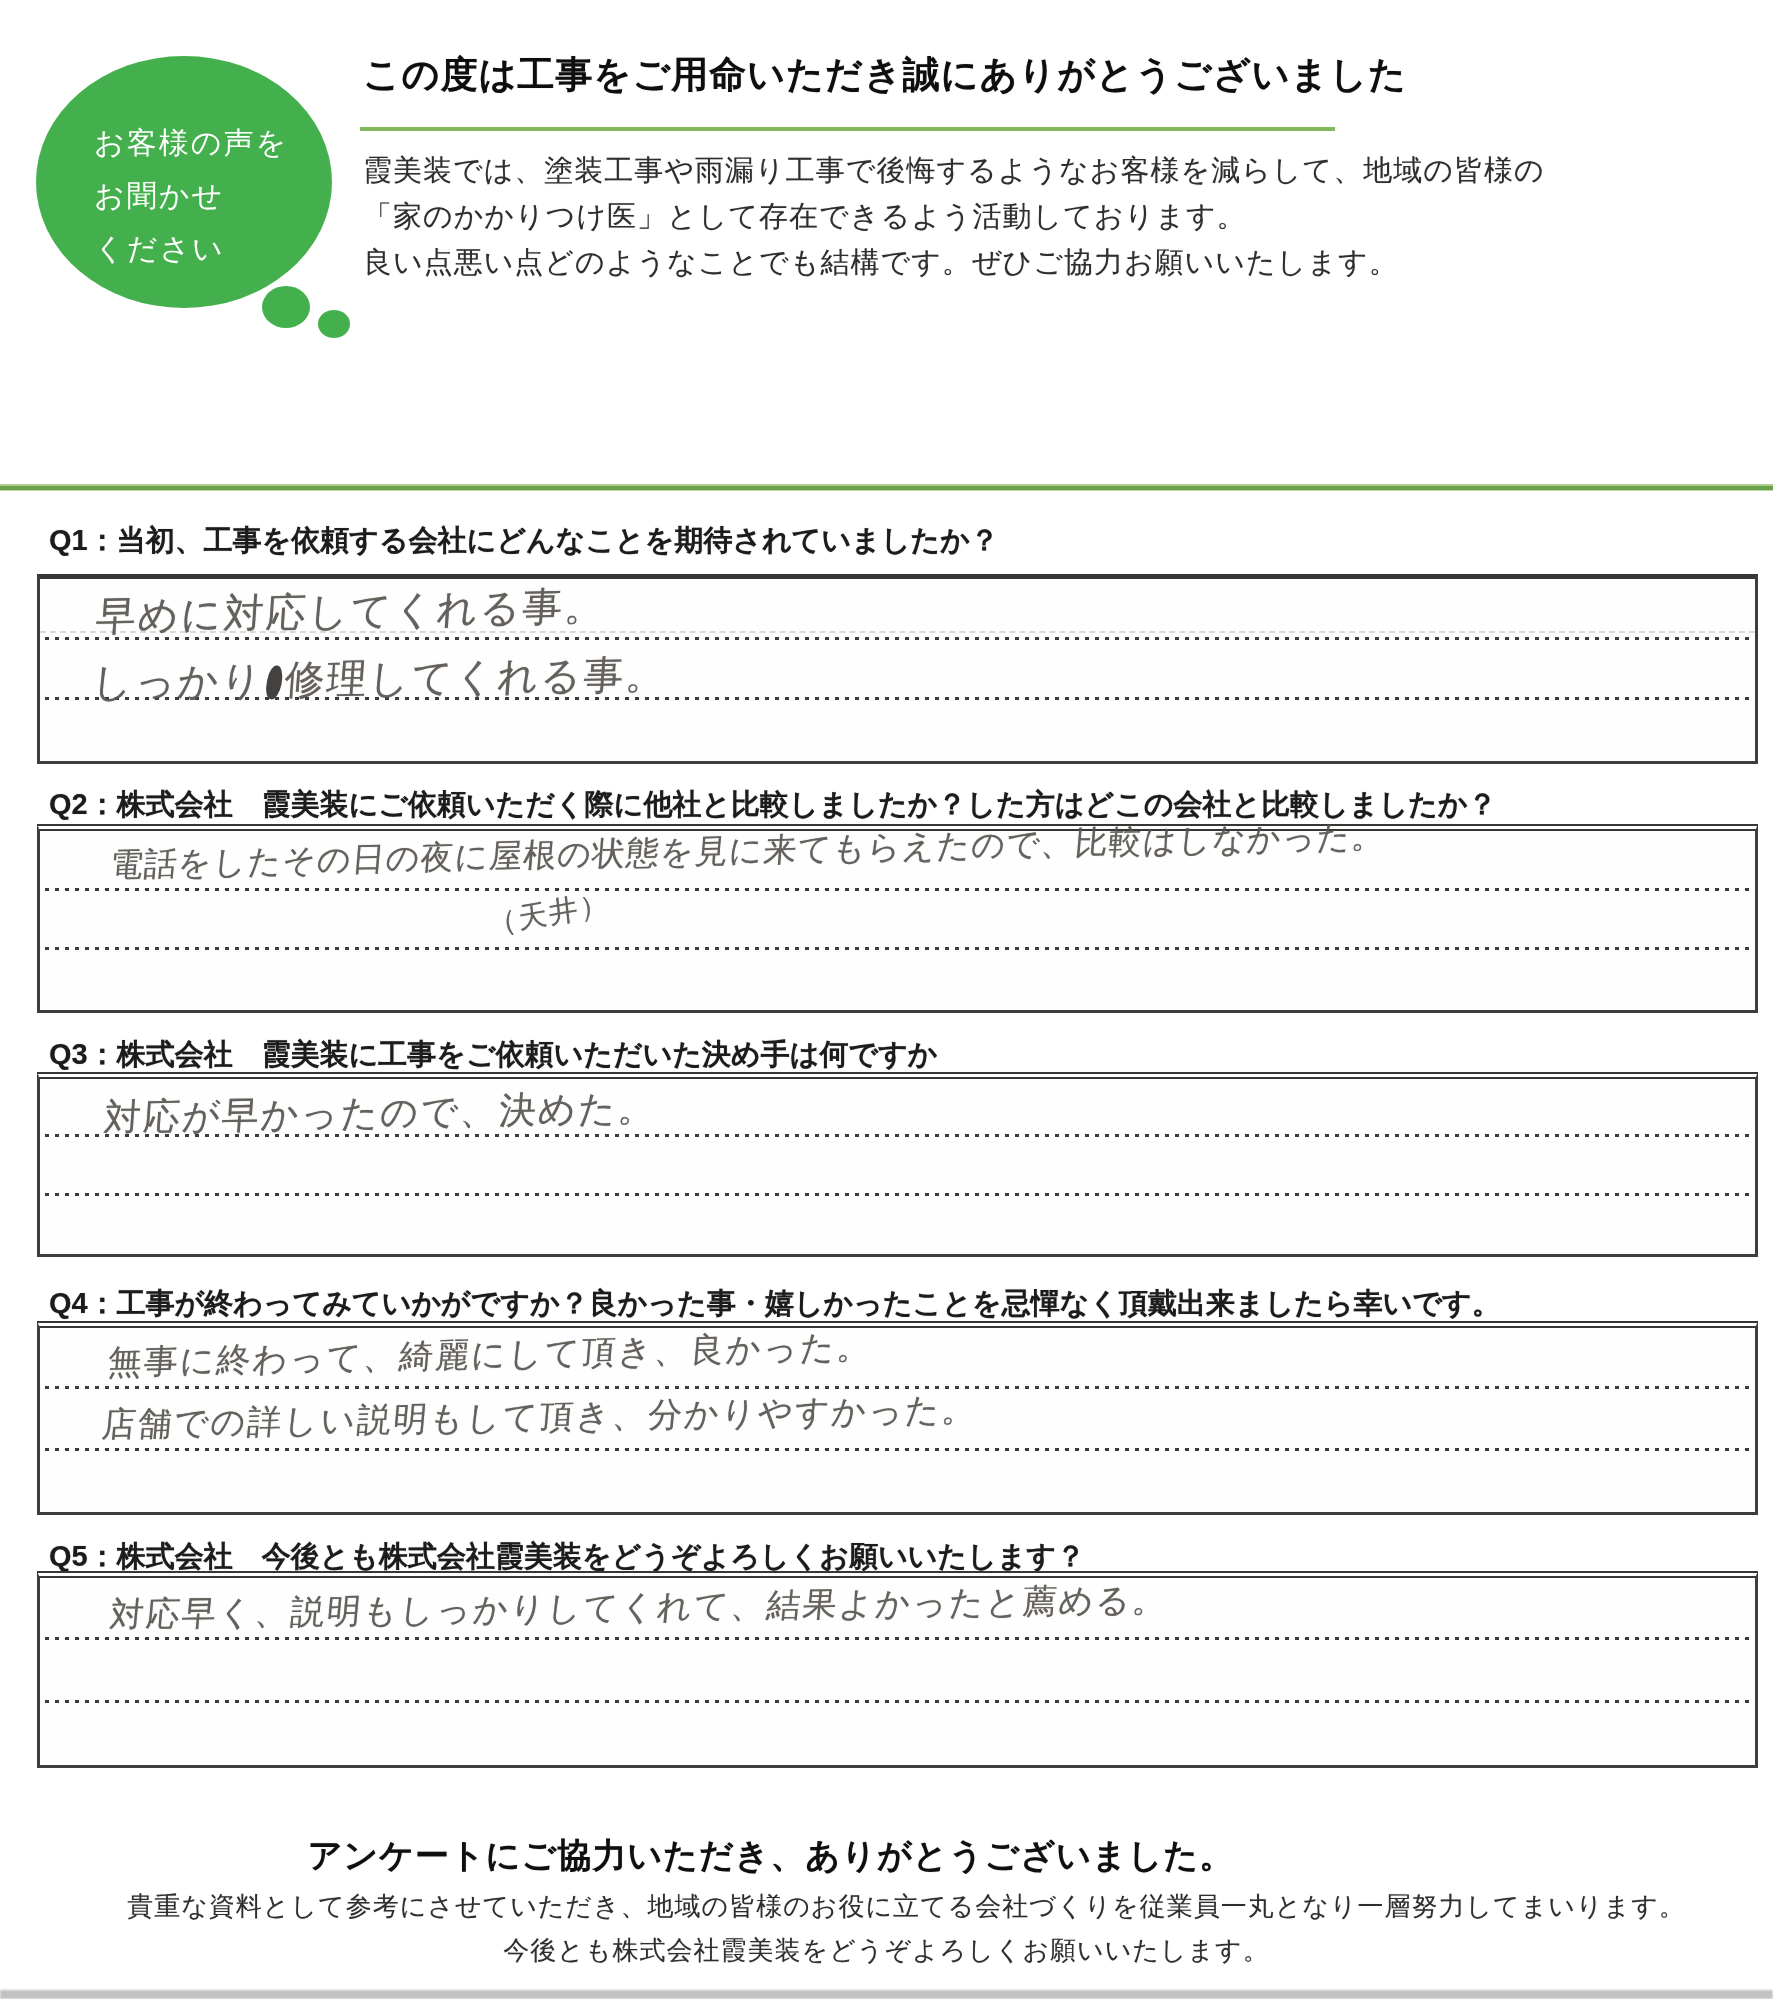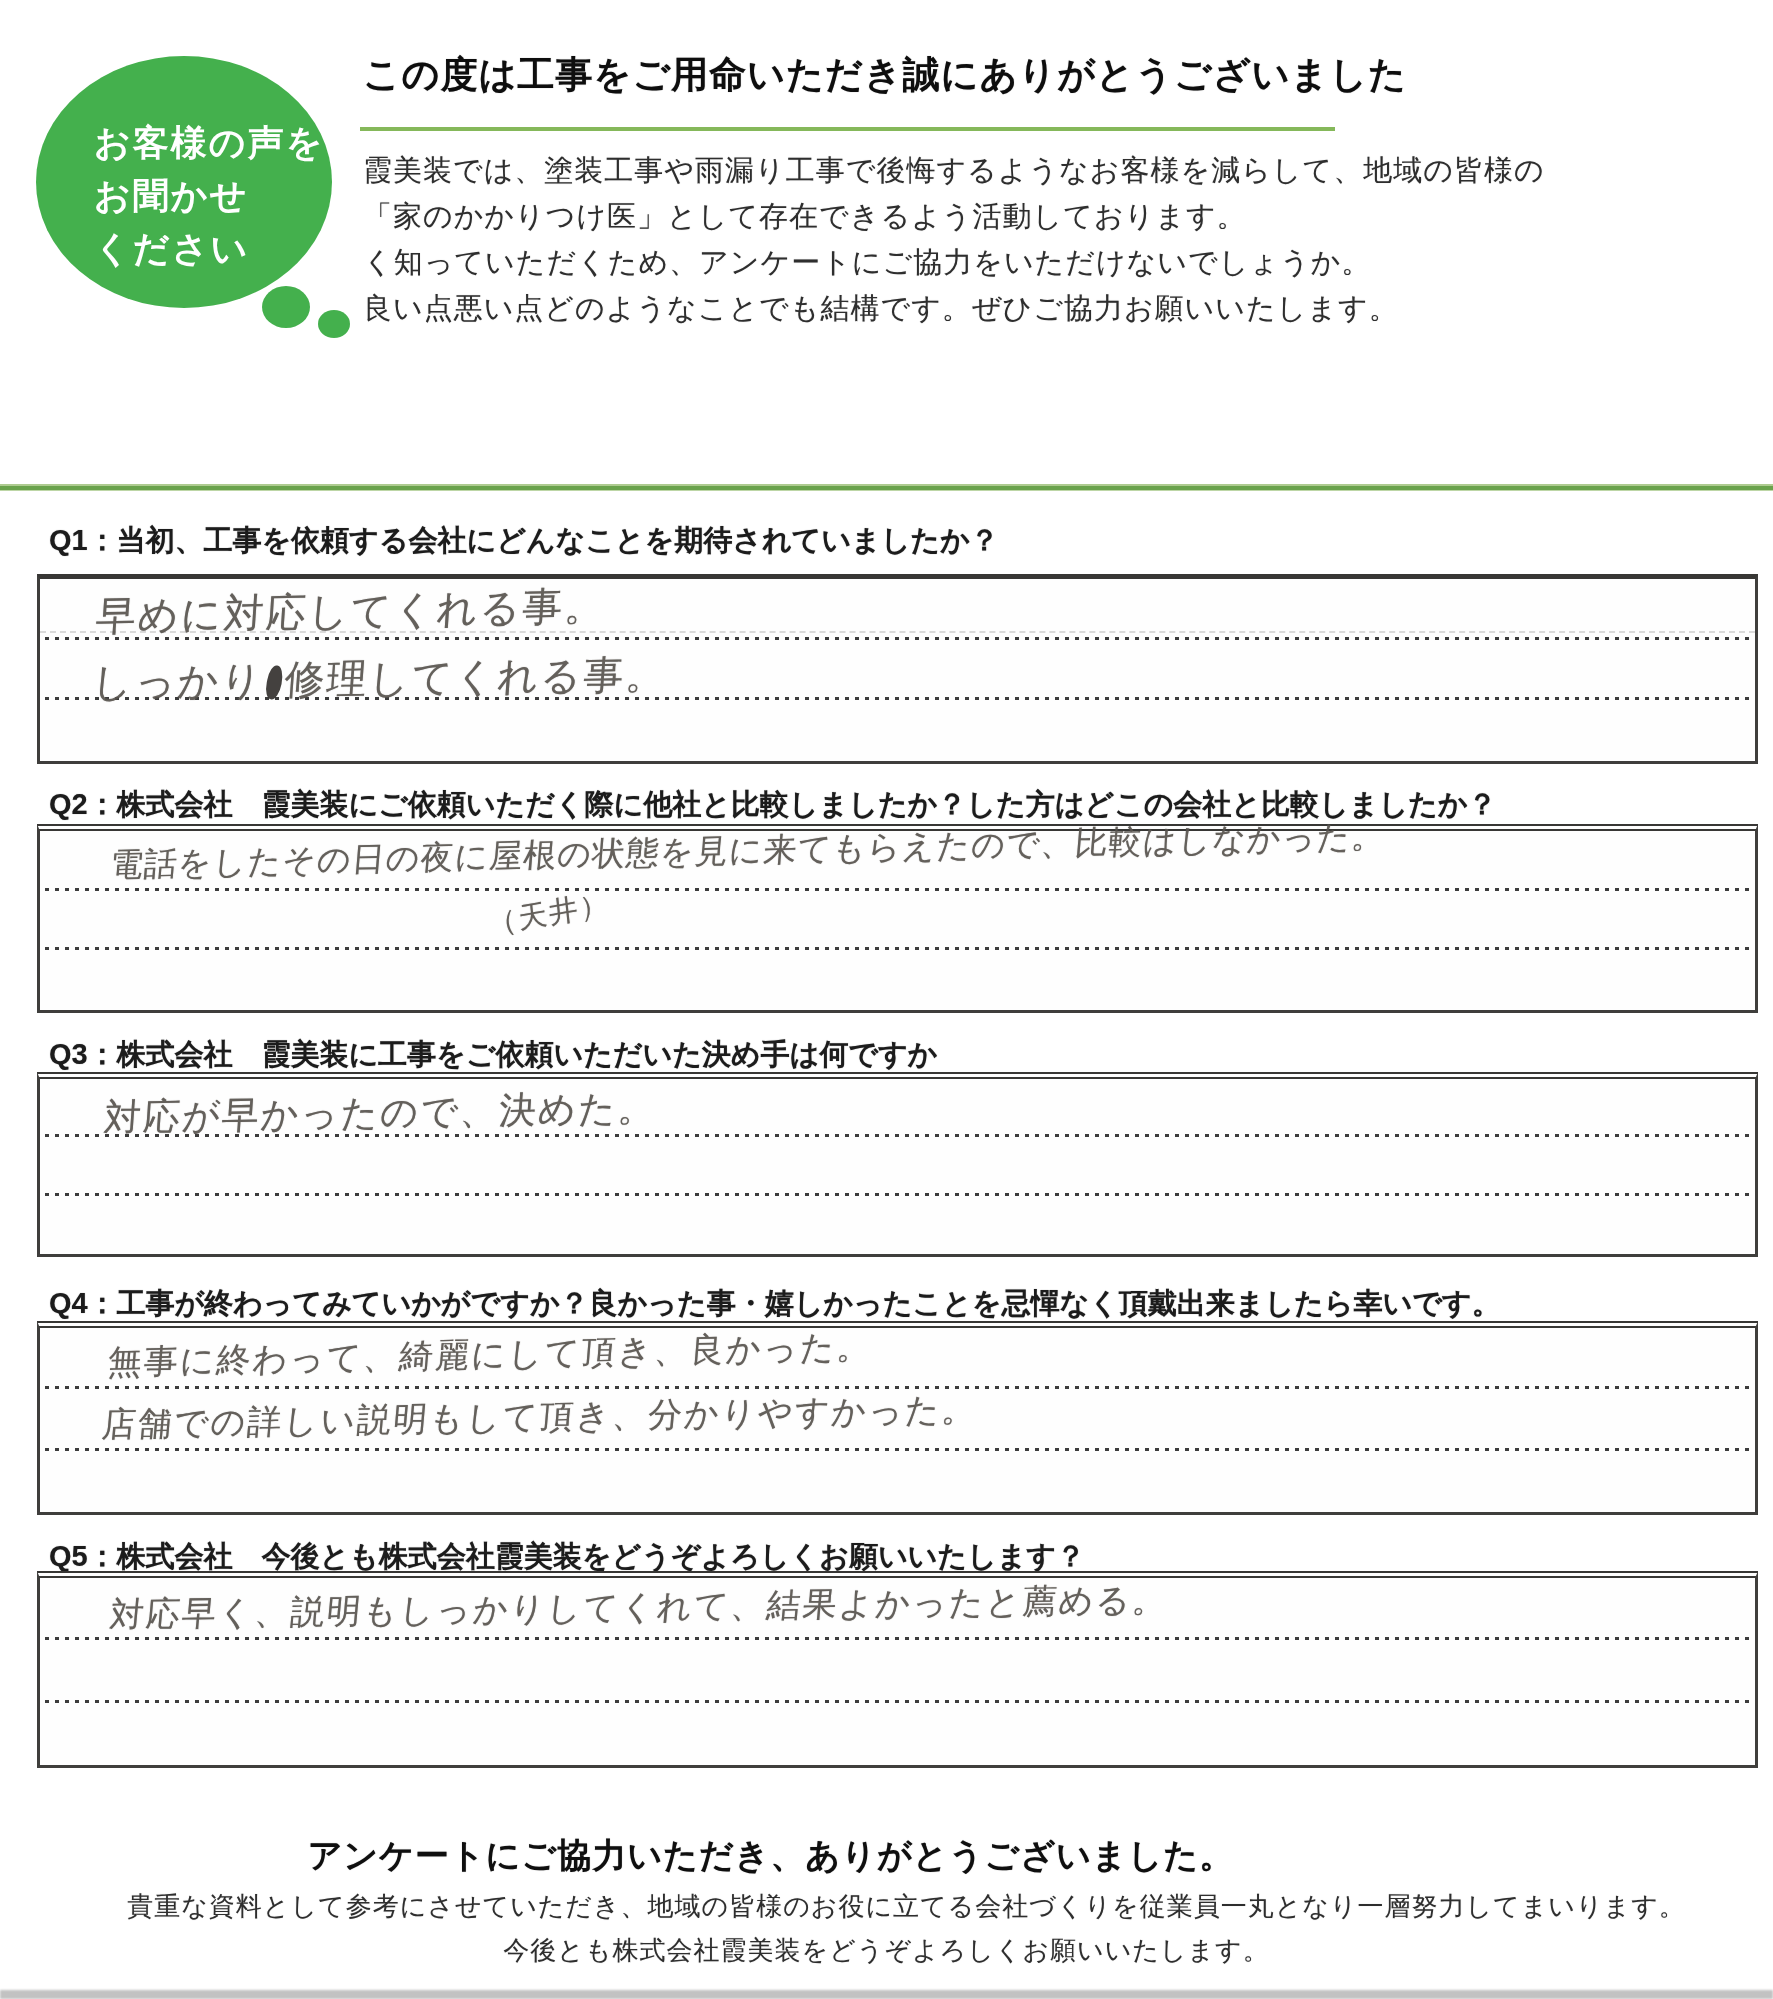--- a/index.html
+++ b/index.html
@@ -11,21 +11,21 @@
     font-family:"Liberation Sans",sans-serif;
     color:#222;
   }
   
   .bubble{
     position:absolute;left:36px;top:56px;width:296px;height:252px;
     border-radius:50%;
   }
   .bubble-text{
     position:absolute;left:58px;top:60px;
-    color:#ffffff;font-size:36px;font-weight:bold;line-height:53px;
+    color:#ffffff;font-size:30px;font-weight:normal;line-height:53px;
     letter-spacing:2px;white-space:nowrap;
   }
   .bubble-dot{position:absolute;border-radius:50%;}
   .dot-big{left:262px;top:286px;width:48px;height:42px;}
   .dot-small{left:318px;top:310px;width:32px;height:28px;}
   .page-title{
     position:absolute;left:363px;top:50px;
     font-size:37px;font-weight:bold;color:#0e0e0e;
     letter-spacing:1px;white-space:nowrap;
     text-shadow:0 0 1px rgba(0,0,0,.4);
@@ -111,21 +111,20 @@
     </div>
   </div>
   <div class="bubble-dot dot-big" style="background:#44b04d;"></div>
   <div class="bubble-dot dot-small" style="background:#44b04d;"></div>
 
   <div class="page-title">この度は工事をご用命いただき誠にありがとうございました</div>
   <div class="title-underline" style="background:#85b85a;"></div>
   <div class="intro">
     <div>霞美装では、塗装工事や雨漏り工事で後悔するようなお客様を減らして、地域の皆様の</div>
     <div>「家のかかりつけ医」として存在できるよう活動しております。</div>
-    <div>く知っていただくため、アンケートにご協力をいただけないでしょうか。</div>
     <div>良い点悪い点どのようなことでも結構です。ぜひご協力お願いいたします。</div>
   </div>
 
   <div class="divider" style="background:#6aa24c;"></div>
 
   <div class="qlabel" style="top:521px;text-align:center;">Q1：当初、工事を依頼する会社にどんなことを期待されていましたか？</div>
   <div class="abox single-top" style="top:574px;height:190px;">
     <div class="row dotted"></div>
     <div class="row dotted"></div>
     <div class="row"></div>

